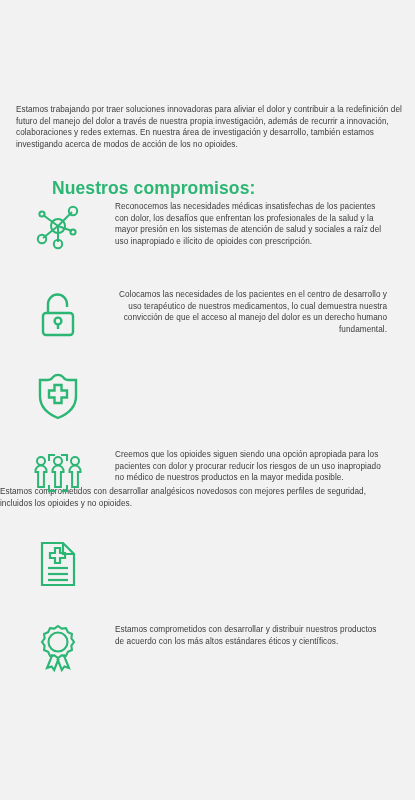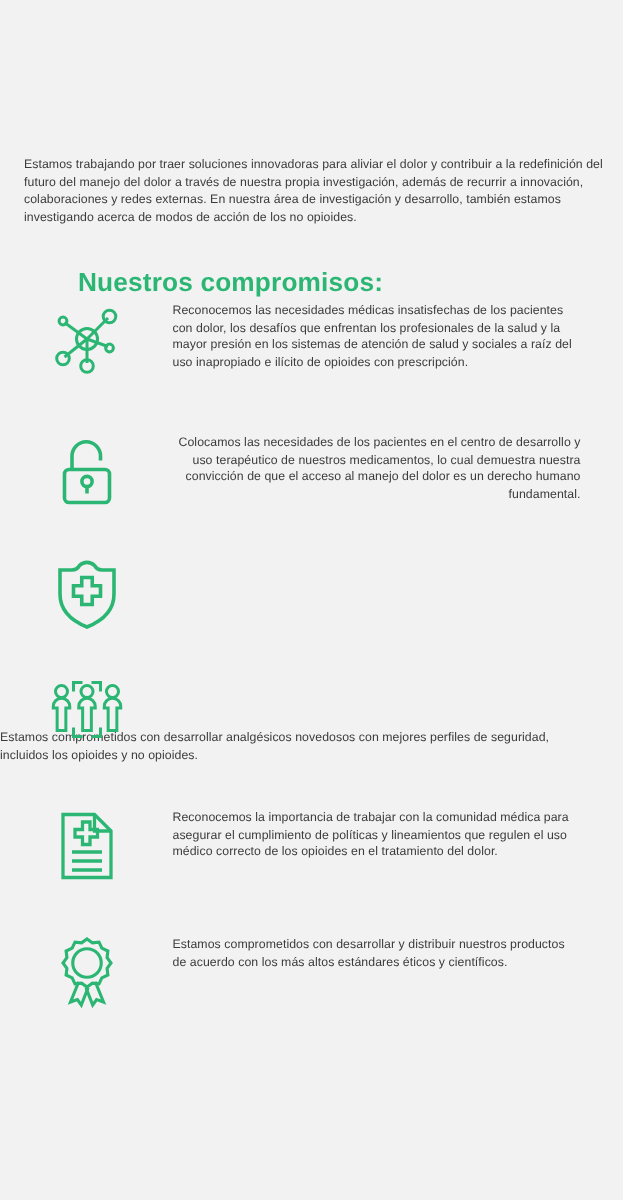--- a/index.html
+++ b/index.html
@@ -160,36 +160,36 @@
             <circle cx="44" cy="14" r="4"></circle>
             <path d="M38.5 24 a5.5 5.5 0 0 1 11 0 v1 h-2.6 v15 h-5.8 V25 h-2.6 Z"></path>
 
             <path d="M18 14 V8 h6"></path>
             <path d="M30 8 h6 v6"></path>
             <path d="M36 38 v6 h-6"></path>
             <path d="M24 44 h-6 v-6"></path>
           </svg>
         </span>
       </div>
+      <div class="text-cell">Creemos que los opioides siguen siendo una opción apropiada para los pacientes con dolor y procurar reducir los riesgos de un uso inapropiado no médico de nuestros productos en la mayor medida posible.</div>
     </div>
 
     <div class="commitment c4">
       <div class="icon-cell">
         <span class="icon-box">
           <svg viewBox="0 0 54 54" fill="none" stroke="#2bb673" stroke-width="2.2">
             <path d="M11 6 h21 l11 11 v31 H11 Z"></path>
             <path d="M32 6 v11 h11"></path>
             <path d="M19 16 h5 v-5 h5 v5 h5 v5 h-5 v5 h-5 v-5 h-5 Z"></path>
             <line x1="17" y1="31" x2="37" y2="31"></line>
             <line x1="17" y1="37" x2="37" y2="37"></line>
             <line x1="17" y1="43" x2="37" y2="43"></line>
           </svg>
         </span>
       </div>
-      <div class="text-cell">Reconocemos la importancia de trabajar con la comunidad médica para asegurar el cumplimiento de políticas y lineamientos que regulen el uso médico correcto de los opioides en el tratamiento del dolor.</div>
     </div>
 
     <div class="commitment c5">
       <div class="icon-cell">
         <span class="icon-box">
           <svg viewBox="0 0 54 54" fill="none" stroke="#2bb673" stroke-width="2.1">
             <path d="M27 4 l3.6 2.6 4.4-.5 1.9 4 4 1.9 -.5 4.4 2.6 3.6 -2.6 3.6 .5 4.4 -4 1.9 -1.9 4 -4.4-.5 -3.6 2.6 -3.6-2.6 -4.4 .5 -1.9-4 -4-1.9 .5-4.4 -2.6-3.6 2.6-3.6 -.5-4.4 4-1.9 1.9-4 4.4 .5 Z"></path>
             <circle cx="27" cy="20" r="9.5"></circle>
             <path d="M21.5 32.5 L16 46 l4.6-1.6 2.6 3.6 4.5-11.5"></path>
             <path d="M32.5 32.5 L38 46 l-4.6-1.6 -2.6 3.6 -4.5-11.5"></path>

